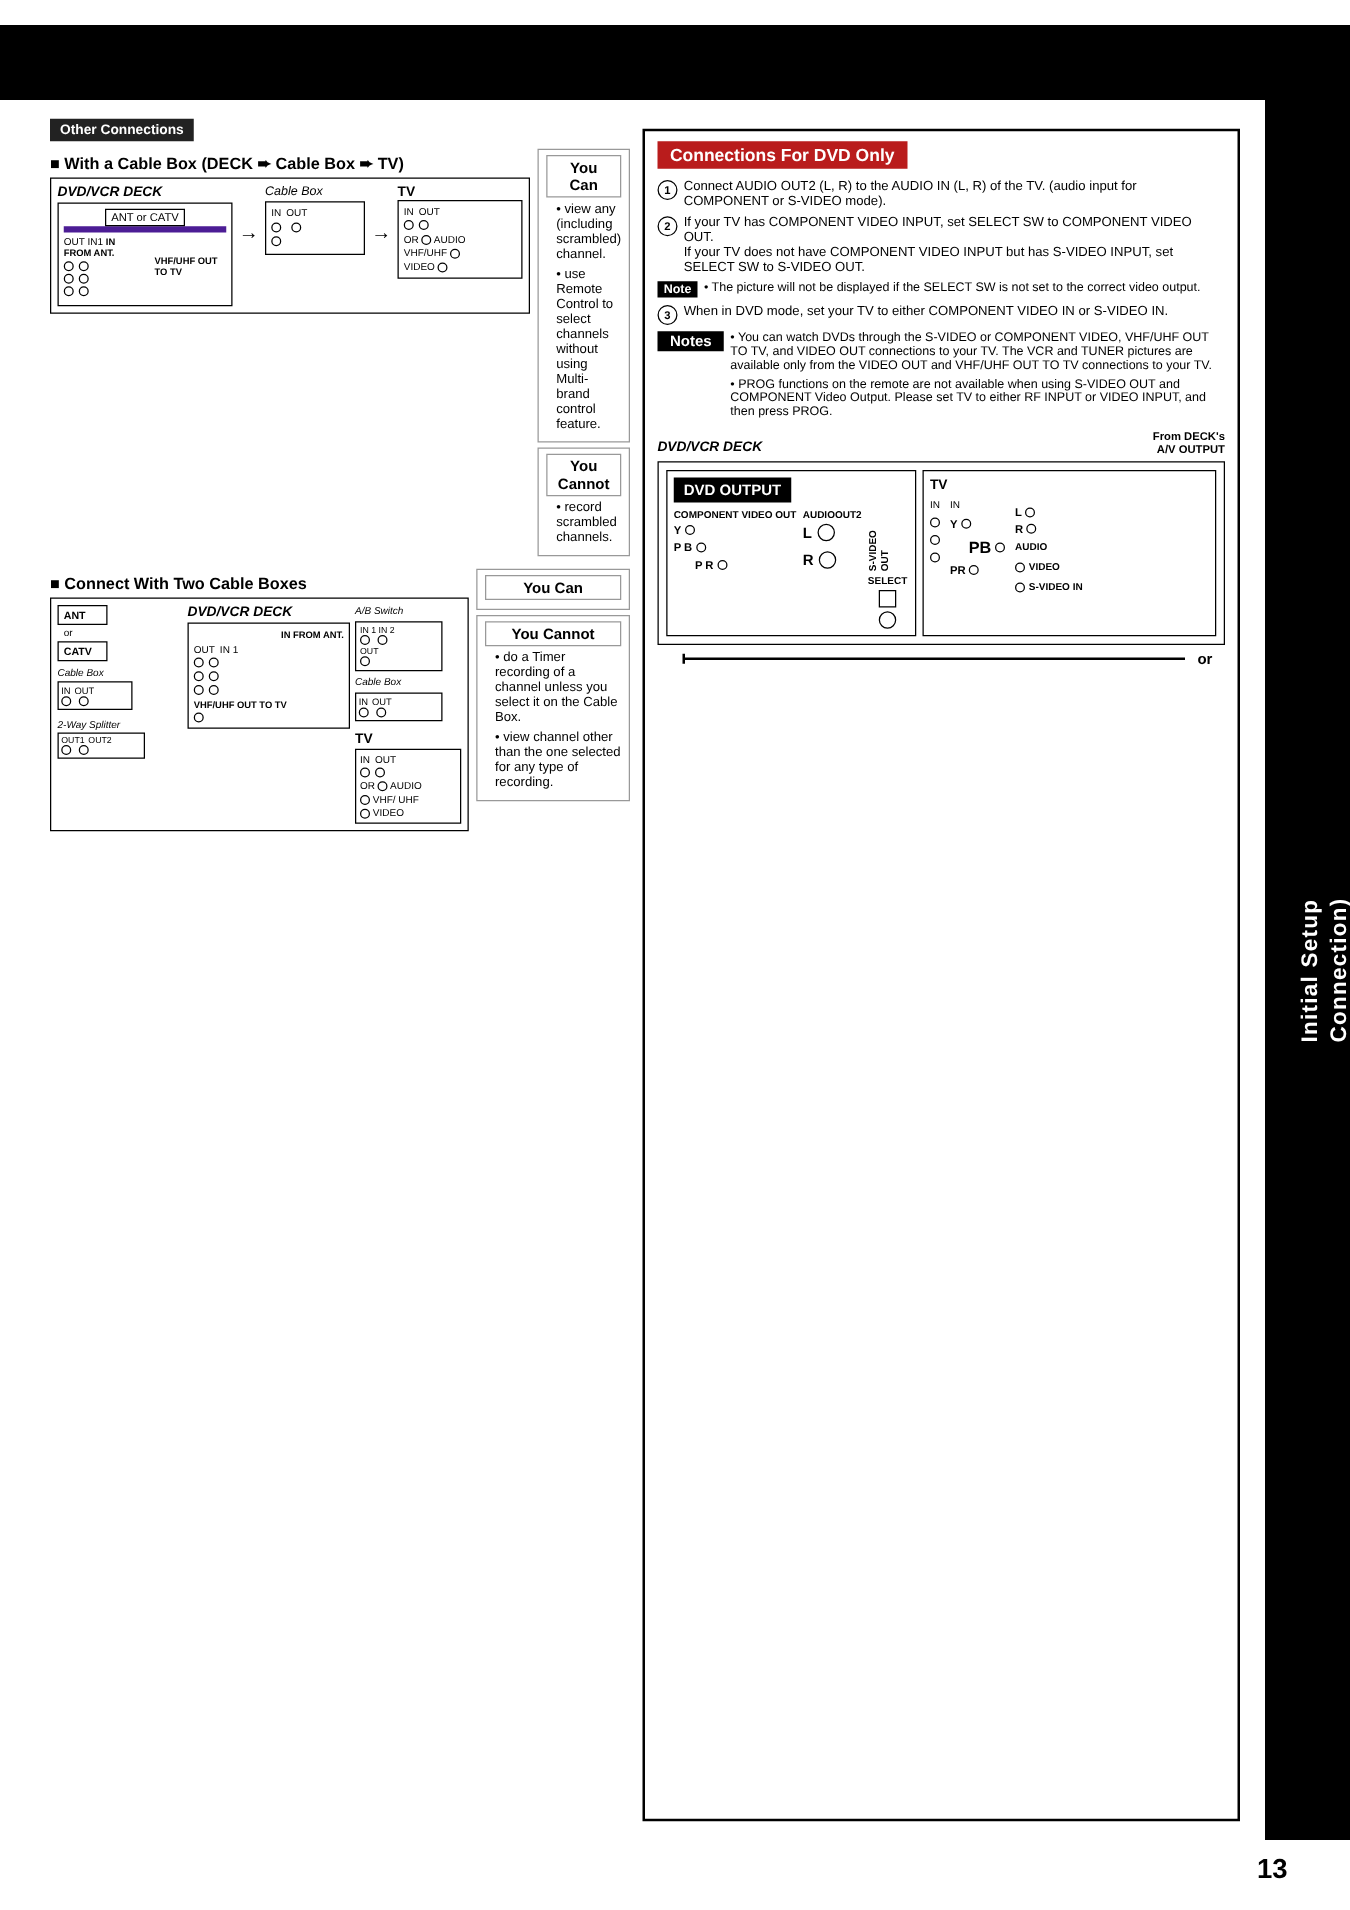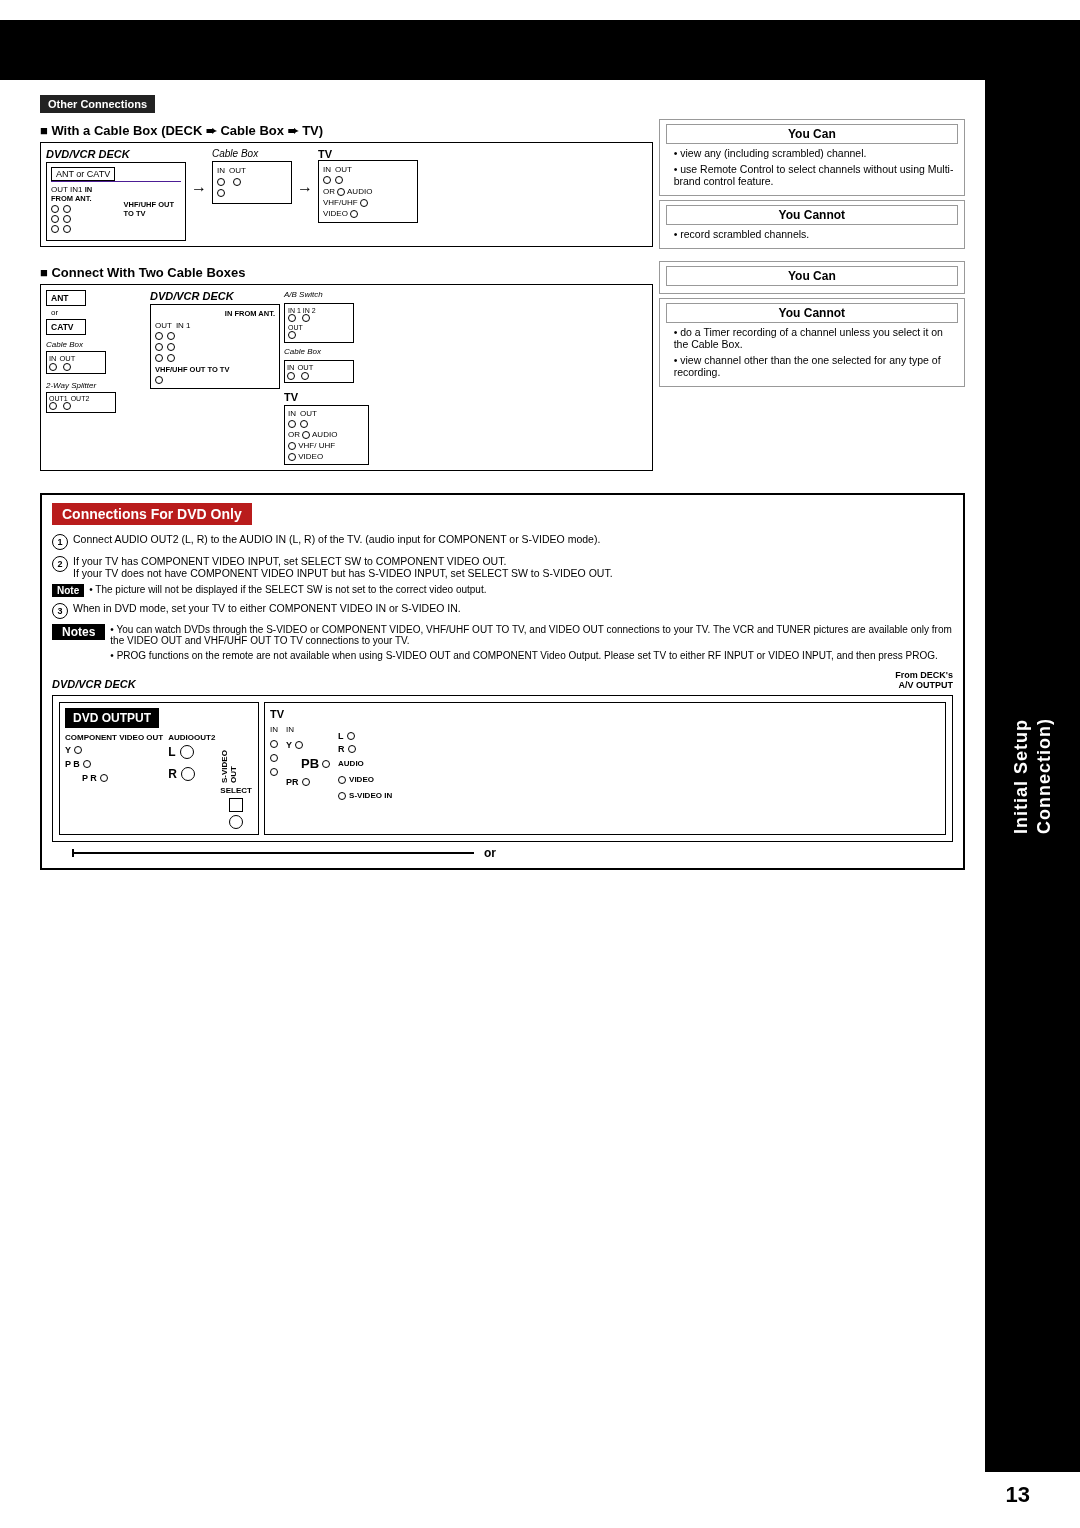--- a/index.html
+++ b/index.html
@@ -58,21 +58,20 @@
       display: flex;
       flex-direction: column;
       align-items: center;
       gap: 2px;
     }
 
     .content-area {
       flex: 1;
       padding: 15px 20px 15px 40px;
       display: flex;
-      flex-direction: column;
       gap: 10px;
     }
 
     
     .diagram-box {
       border: 1.5px solid #000;
       padding: 5px;
       margin: 4px 0;
       position: relative;
       background: #fff;
@@ -353,21 +352,21 @@
             <div class="subsection-title">
               <span>■ With a Cable Box (DECK</span><span> ➨ </span><span>Cable Box</span><span> ➨ </span><span>TV)</span>
             </div>
 
             <div class="diagram-box">
               <div style="display:flex; gap:5px; align-items:flex-start;">
 
                 <div>
                   <div class="dvd-vcr-deck-label">DVD/VCR DECK</div>
                   <div style="border:1.5px solid #000; padding:4px; margin-top:2px; width:140px;">
-                    <div style="font-size:8px; text-align:left; border-bottom:1px solid #4c1d95; margin-bottom:3px;">
+                    <div style="font-size:8px; text-align:center; border-bottom:5px solid #4c1d95; margin-bottom:3px;">
                       <span class="ant-catv-label">ANT or CATV</span>
                     </div>
                     <div style="display:flex; gap:8px; align-items:center; margin-bottom:3px;">
                       <div style="display:flex; flex-direction:column; gap:2px;">
                         <div style="font-size:8px;"><span>OUT</span> <span>IN1</span> <span style="font-size:7.5px; font-weight:bold;">IN FROM ANT.</span></div>
                         <div style="display:flex; gap:4px;">
                           <span class="port-circle"></span>
                           <span class="port-circle"></span>
                         </div>
                         <div style="display:flex; gap:4px;">

